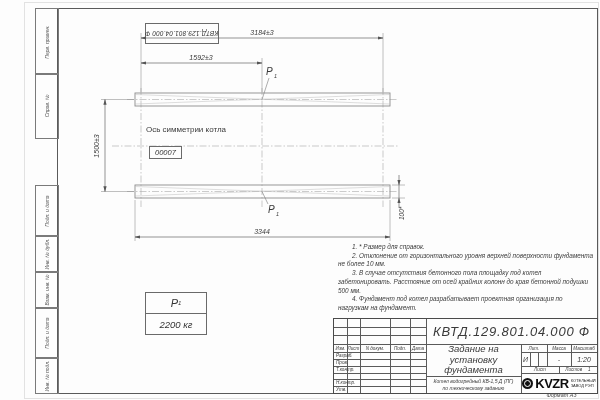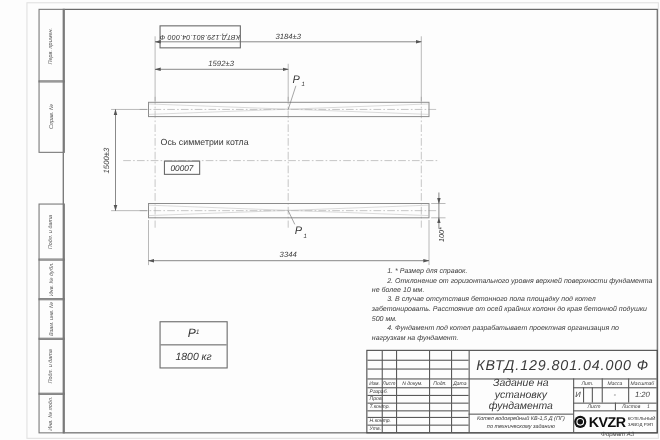--- a/index.html
+++ b/index.html
@@ -152,21 +152,21 @@
     <p>2. Отклонение от горизонтального уровня верхней поверхности фундамента не более 10 мм.</p>
     <p>3. В случае отсутствия бетонного пола площадку под котел забетонировать. Расстояние от осей крайних колонн до края бетонной подушки 500 мм.</p>
     <p>4. Фундамент под котел разрабатывает проектная организация по нагрузкам на фундамент.</p>
   </div>
 
   <div class="ltable">
     <div class="cell top">
       <span>P</span>
         <sub>1</sub>
     </div>
-    <div class="cell bot">1800 кг</div>
+    <div class="cell bot">2200 кг</div>
   </div>
 
   <div class="tb">
 
     <div class="v" style="left:92px;top:0;height:74px;"></div>
     <div class="v" style="left:13px;top:0;height:74px;"></div>
     <div class="v" style="left:26px;top:0;height:74px;"></div>
     <div class="v" style="left:56px;top:0;height:74px;"></div>
     <div class="v" style="left:76px;top:0;height:74px;"></div>
     <div class="v" style="left:187px;top:25px;height:49px;"></div>

